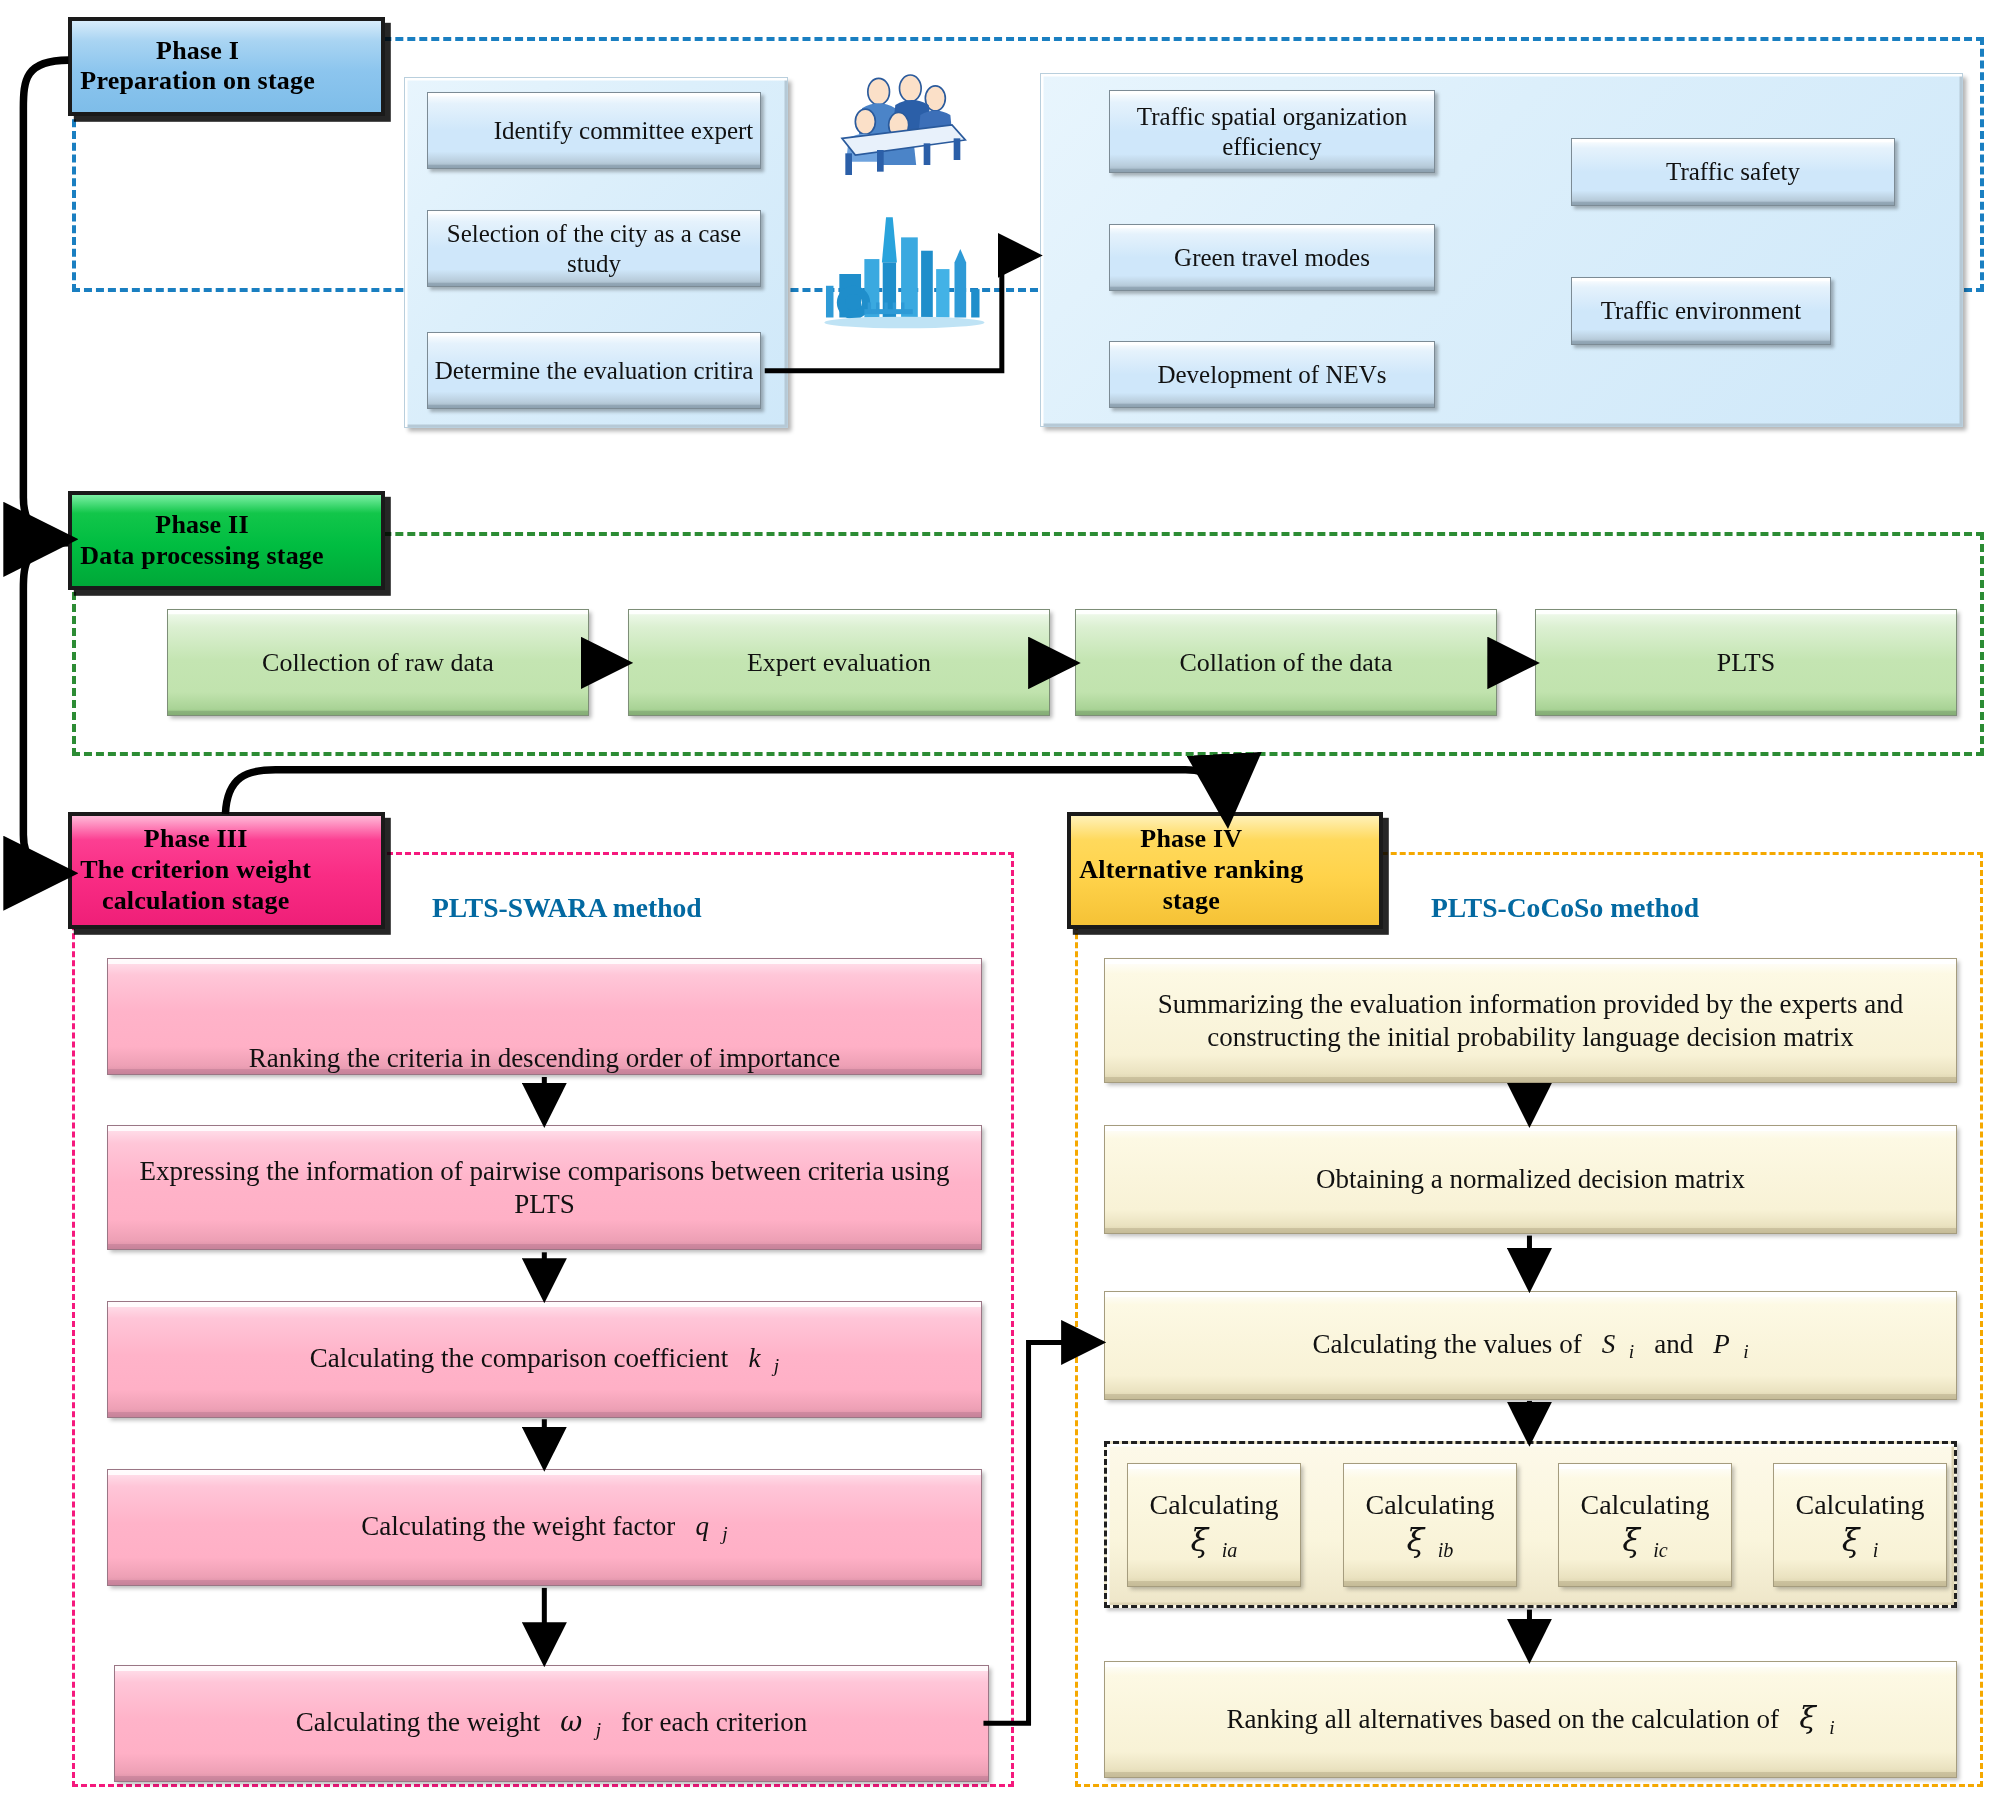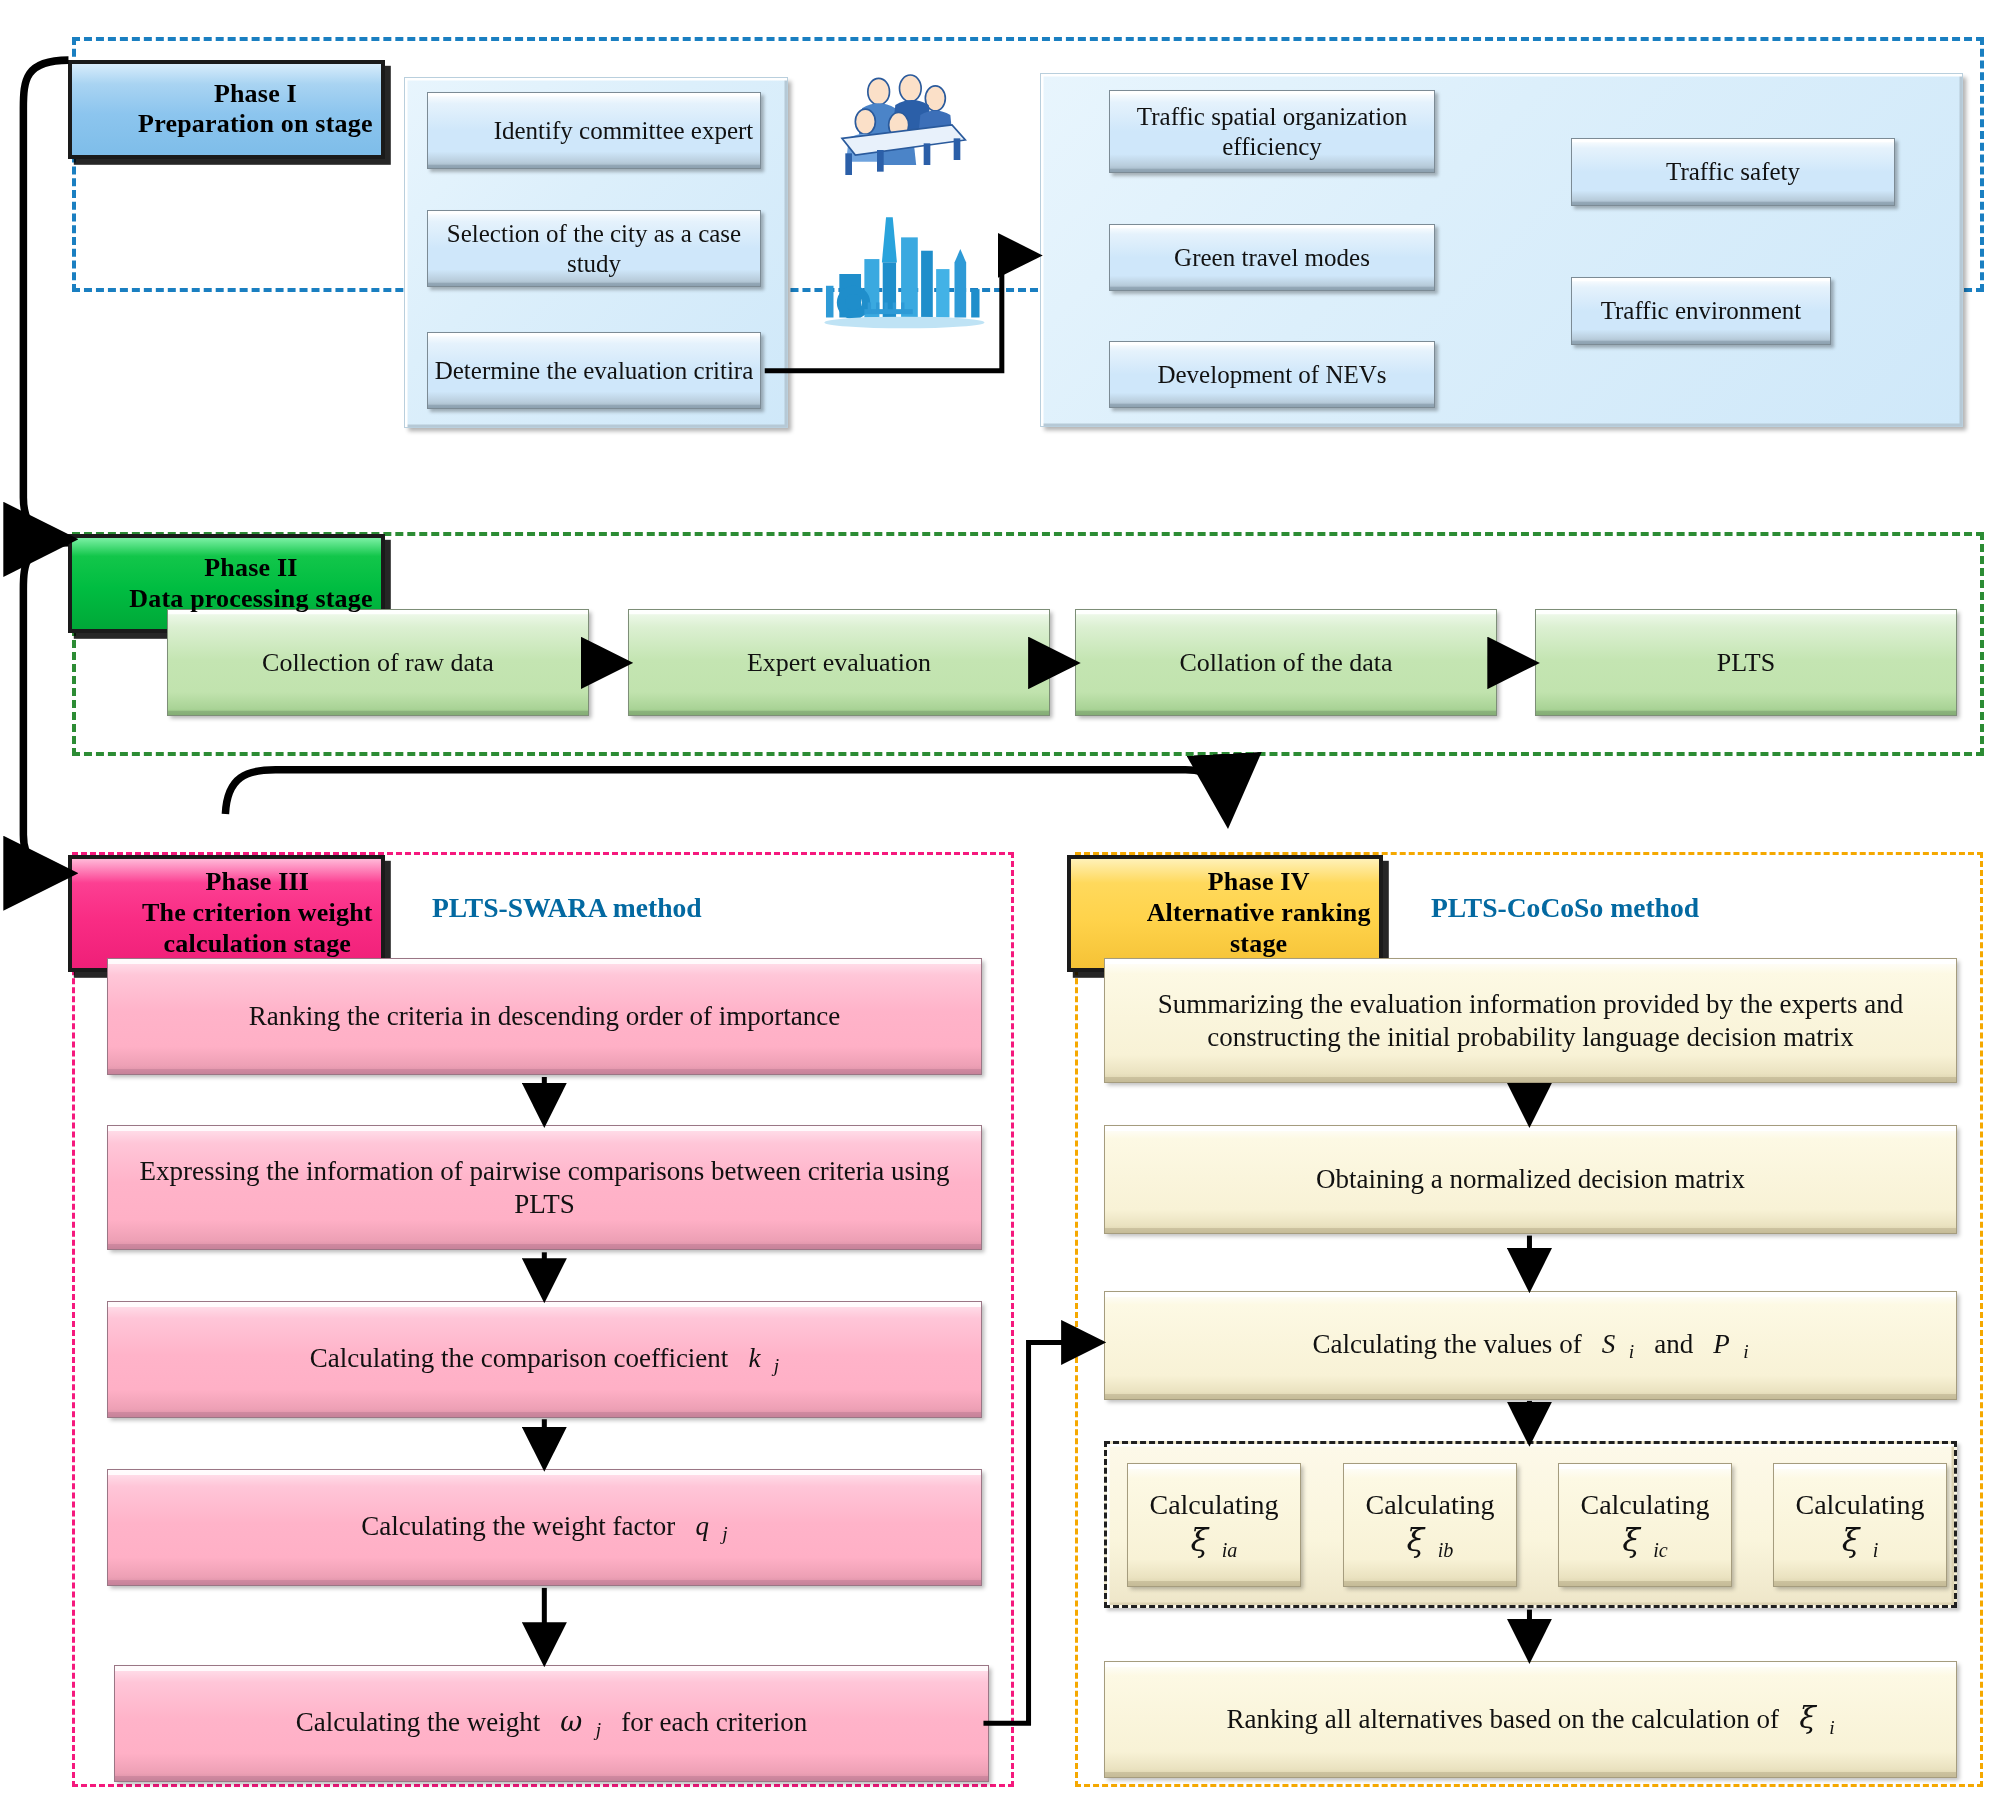--- a/index.html
+++ b/index.html
@@ -2,21 +2,21 @@
 <html style="font-size:13.4px"><head>
 <meta charset="utf-8">
 <style>
   html,body{margin:0;padding:0;background:#fff;}
   body{width:2012px;height:1815px;position:relative;
        font-family:"Liberation Serif",serif;overflow:hidden;}
   #stage{position:absolute;left:0;top:0;width:2012px;height:1815px;}
 
   
   .bev{position:absolute;box-sizing:border-box;display:flex;align-items:center;
-       justify-content:flex-end;text-align:center;line-height:1.18;margin-top:43px;}
+       justify-content:flex-start;text-align:center;line-height:1.18;}
   .bev .txt{position:relative;z-index:3;padding:0 8.3px;}
 
   
   .phase{font-weight:bold;color:#000;border:4.2px solid #1a1a1a;
          box-shadow:5.8px 5.8px 0 rgba(0,0,0,.85);}
   .phase .txt{font-size:26px;letter-spacing:0.2px;}
 
   .ph1{background:linear-gradient(180deg,#d7ecfb 0%,#a9d4f2 22%,#8cc5ee 55%,#7ebde9 100%);}
   .ph2{background:linear-gradient(180deg,#7bf0a4 0%,#12c64a 20%,#00bd41 55%,#00a838 100%);}
   .ph3{background:linear-gradient(180deg,#ffb9d8 0%,#fc3f92 22%,#f92c84 55%,#ef1f78 100%);}
@@ -192,21 +192,21 @@
   <div class="bev phase ph3" style="left:68px;top:812px;width:317px;height:117px;">
     <div class="txt">
       <div>Phase III</div>
       <div>The criterion weight</div>
       <div>calculation stage</div>
     </div>
   </div>
 
   <div class="method" style="left:432px;top:892px;">PLTS-SWARA method</div>
 
-  <div class="bx bx-pink" style="left:107px;top:958px;width:875px;height:117px;">
+  <div class="bx bx-pink" style="left:107px;top:958px;width:875px;height:117px;align-items:flex-end;">
     <span>Ranking the criteria in descending order of importance</span>
   </div>
 
   <div class="bx bx-pink" style="left:107px;top:1125px;width:875px;height:125px;">
     <span>Expressing the information of pairwise comparisons between criteria using PLTS</span>
   </div>
 
   <div class="bx bx-pink" style="left:107px;top:1301px;width:875px;height:117px;">
     <span>
       <span>Calculating the comparison coefficient </span><span class="mi">k</span><span class="sub">j</span>

